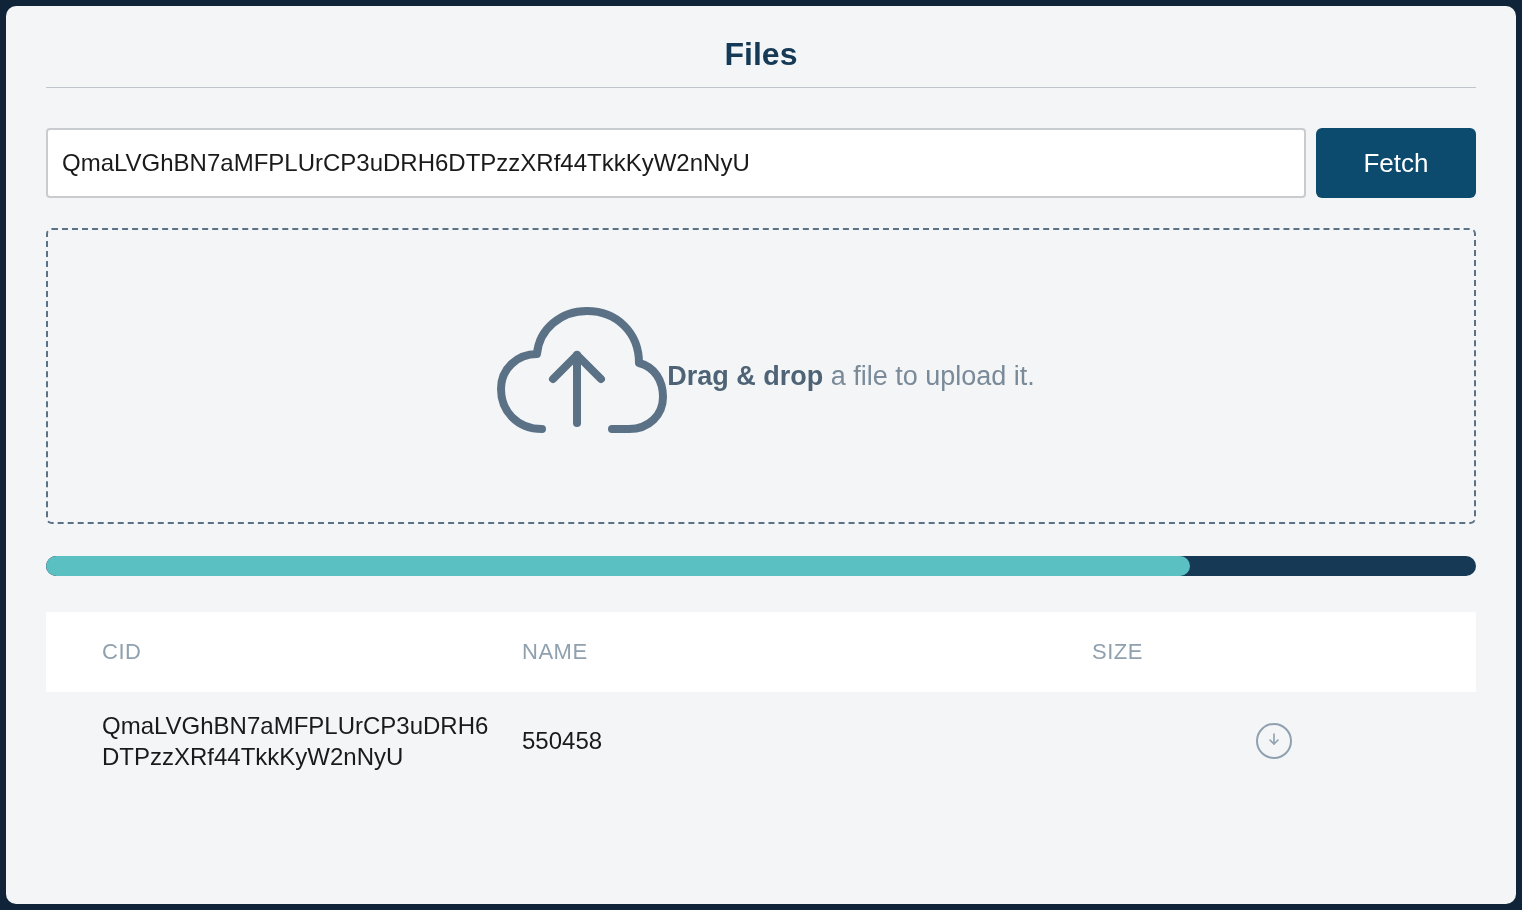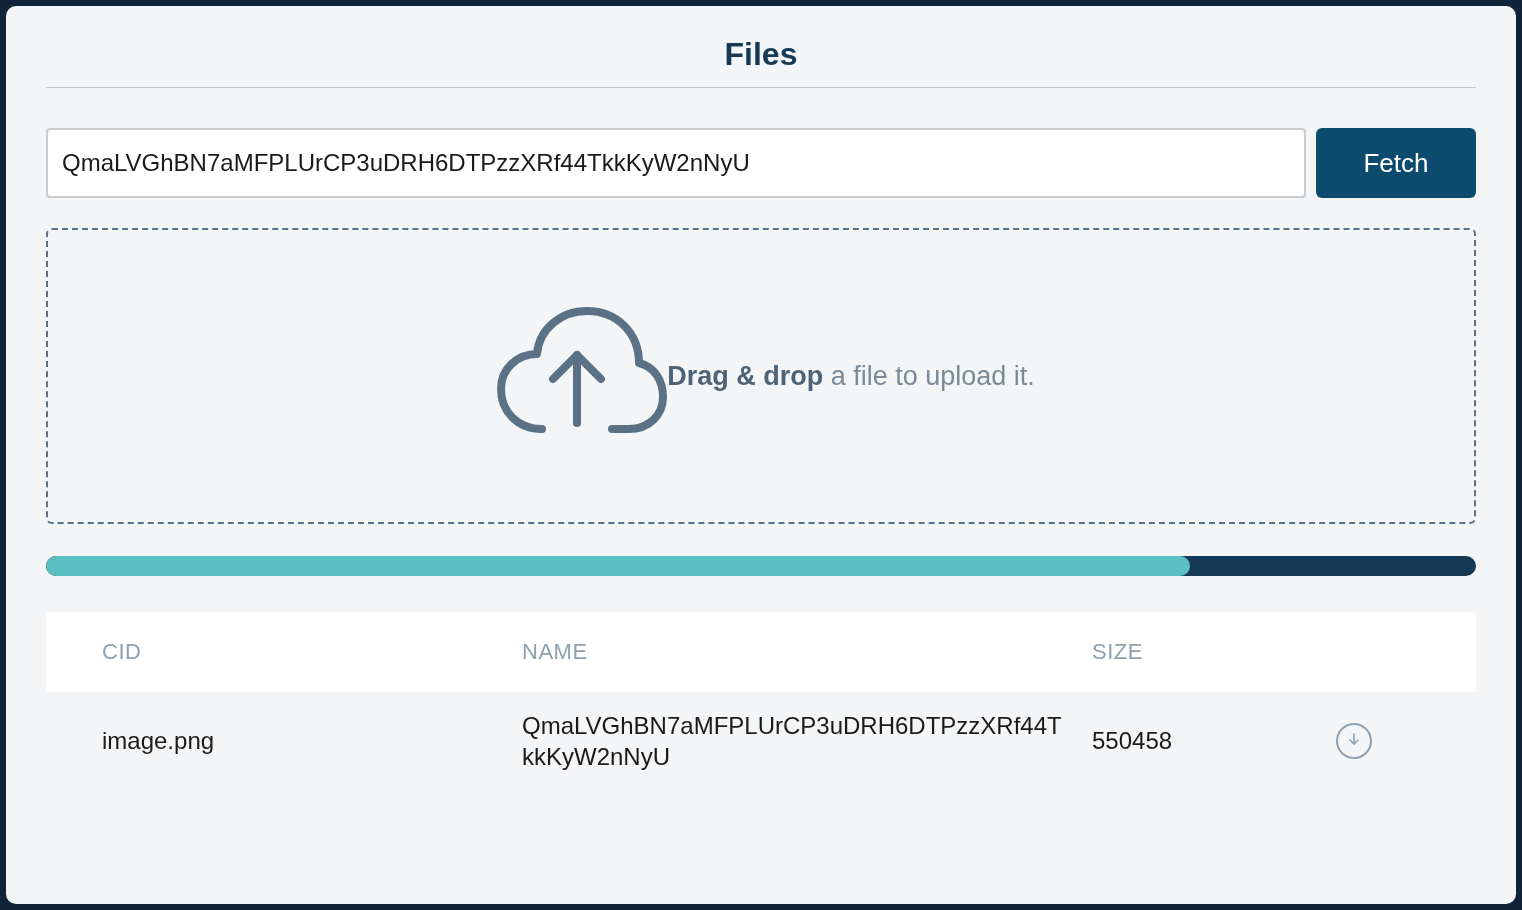--- a/index.html
+++ b/index.html
@@ -170,21 +170,20 @@
     </div>
 
     <div class="file-table">
       <div class="ft-header">
         <div>CID</div>
         <div>NAME</div>
         <div>SIZE</div>
         <div></div>
       </div>
       <div class="ft-row">
-        <div>image.png</div>
         <div class="ft-cid">QmaLVGhBN7aMFPLUrCP3uDRH6DTPzzXRf44TkkKyW2nNyU</div>
         <div>550458</div>
         <button class="dl-btn">
           <span>
             <svg width="16" height="16" viewBox="0 0 16 16" fill="none" stroke="#8fa0af" stroke-width="1.6" stroke-linecap="round" stroke-linejoin="round">
               <line x1="8" y1="2" x2="8" y2="12"></line>
               <polyline points="4,8 8,12 12,8"></polyline>
             </svg>
           </span>
         </button>

